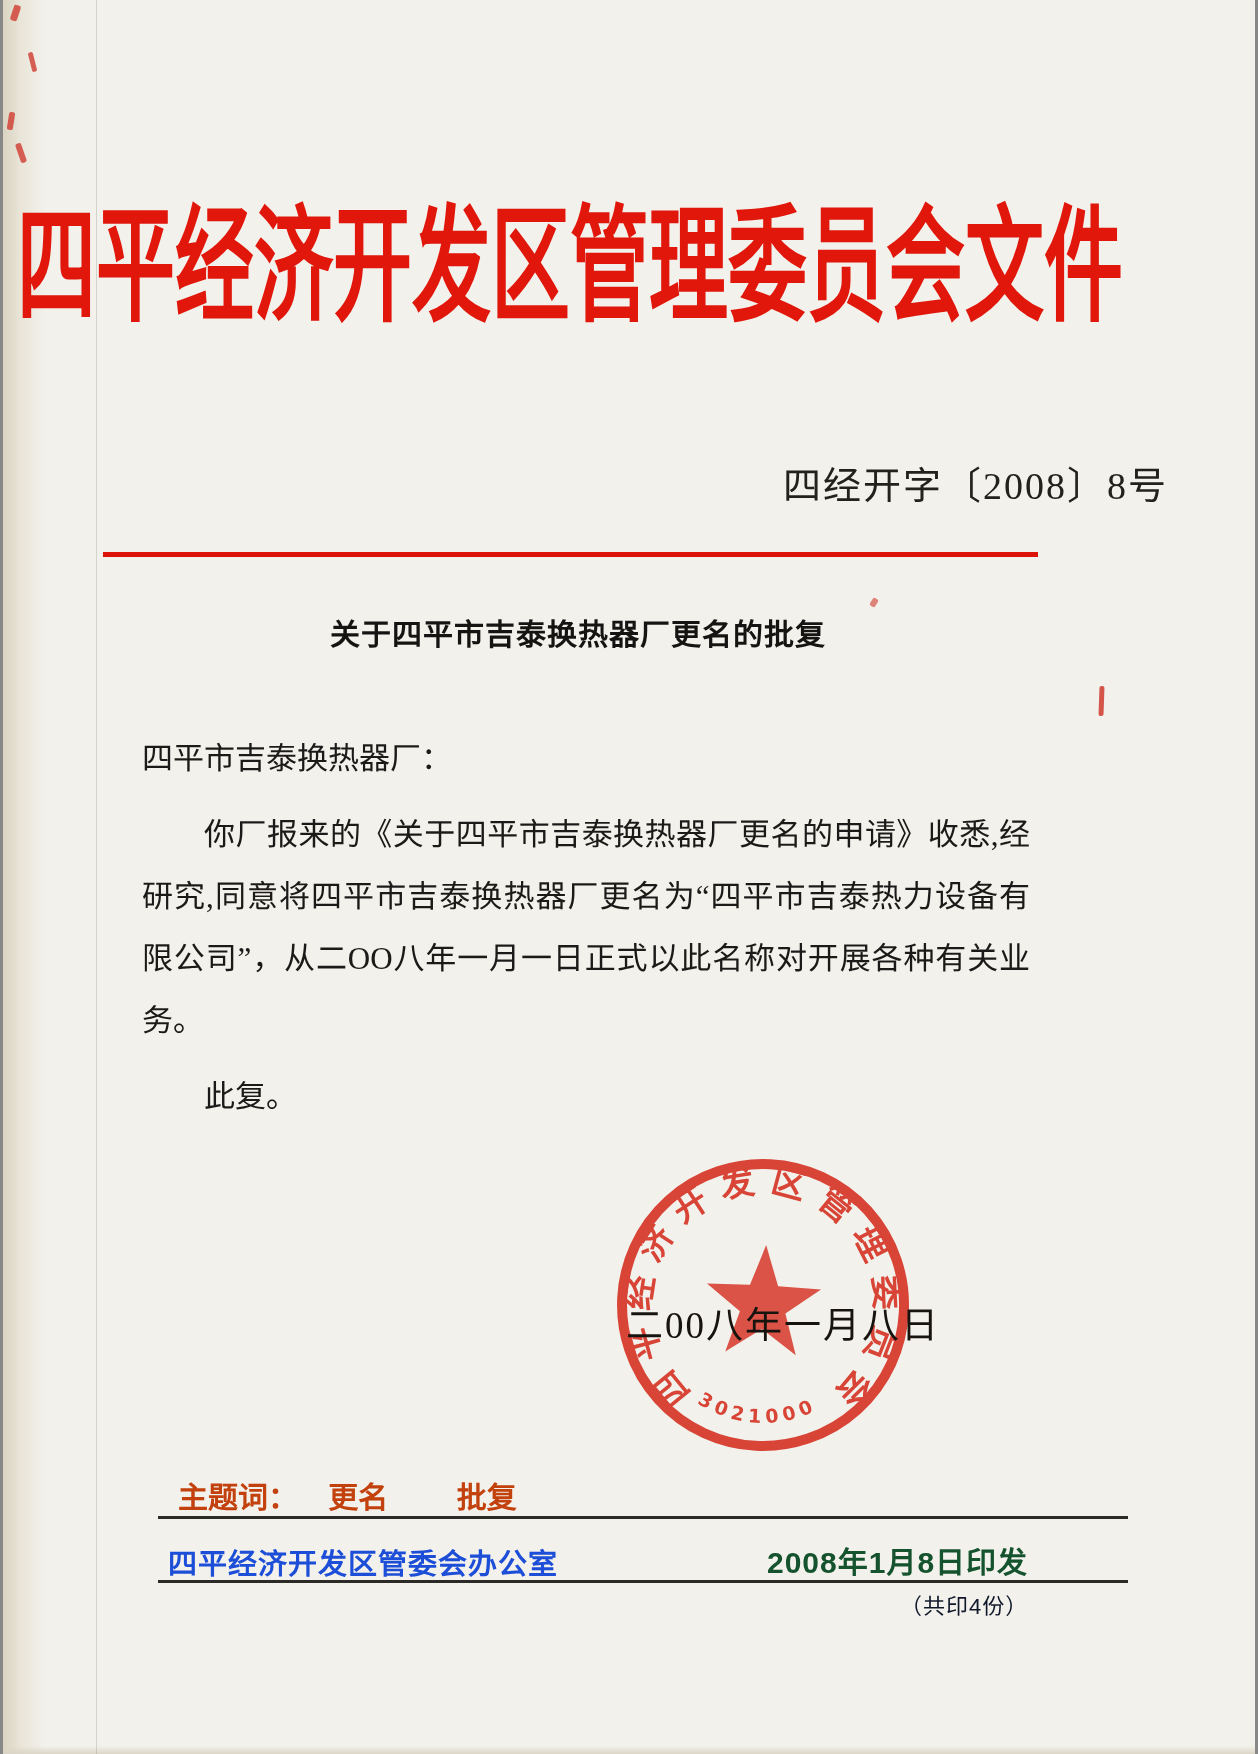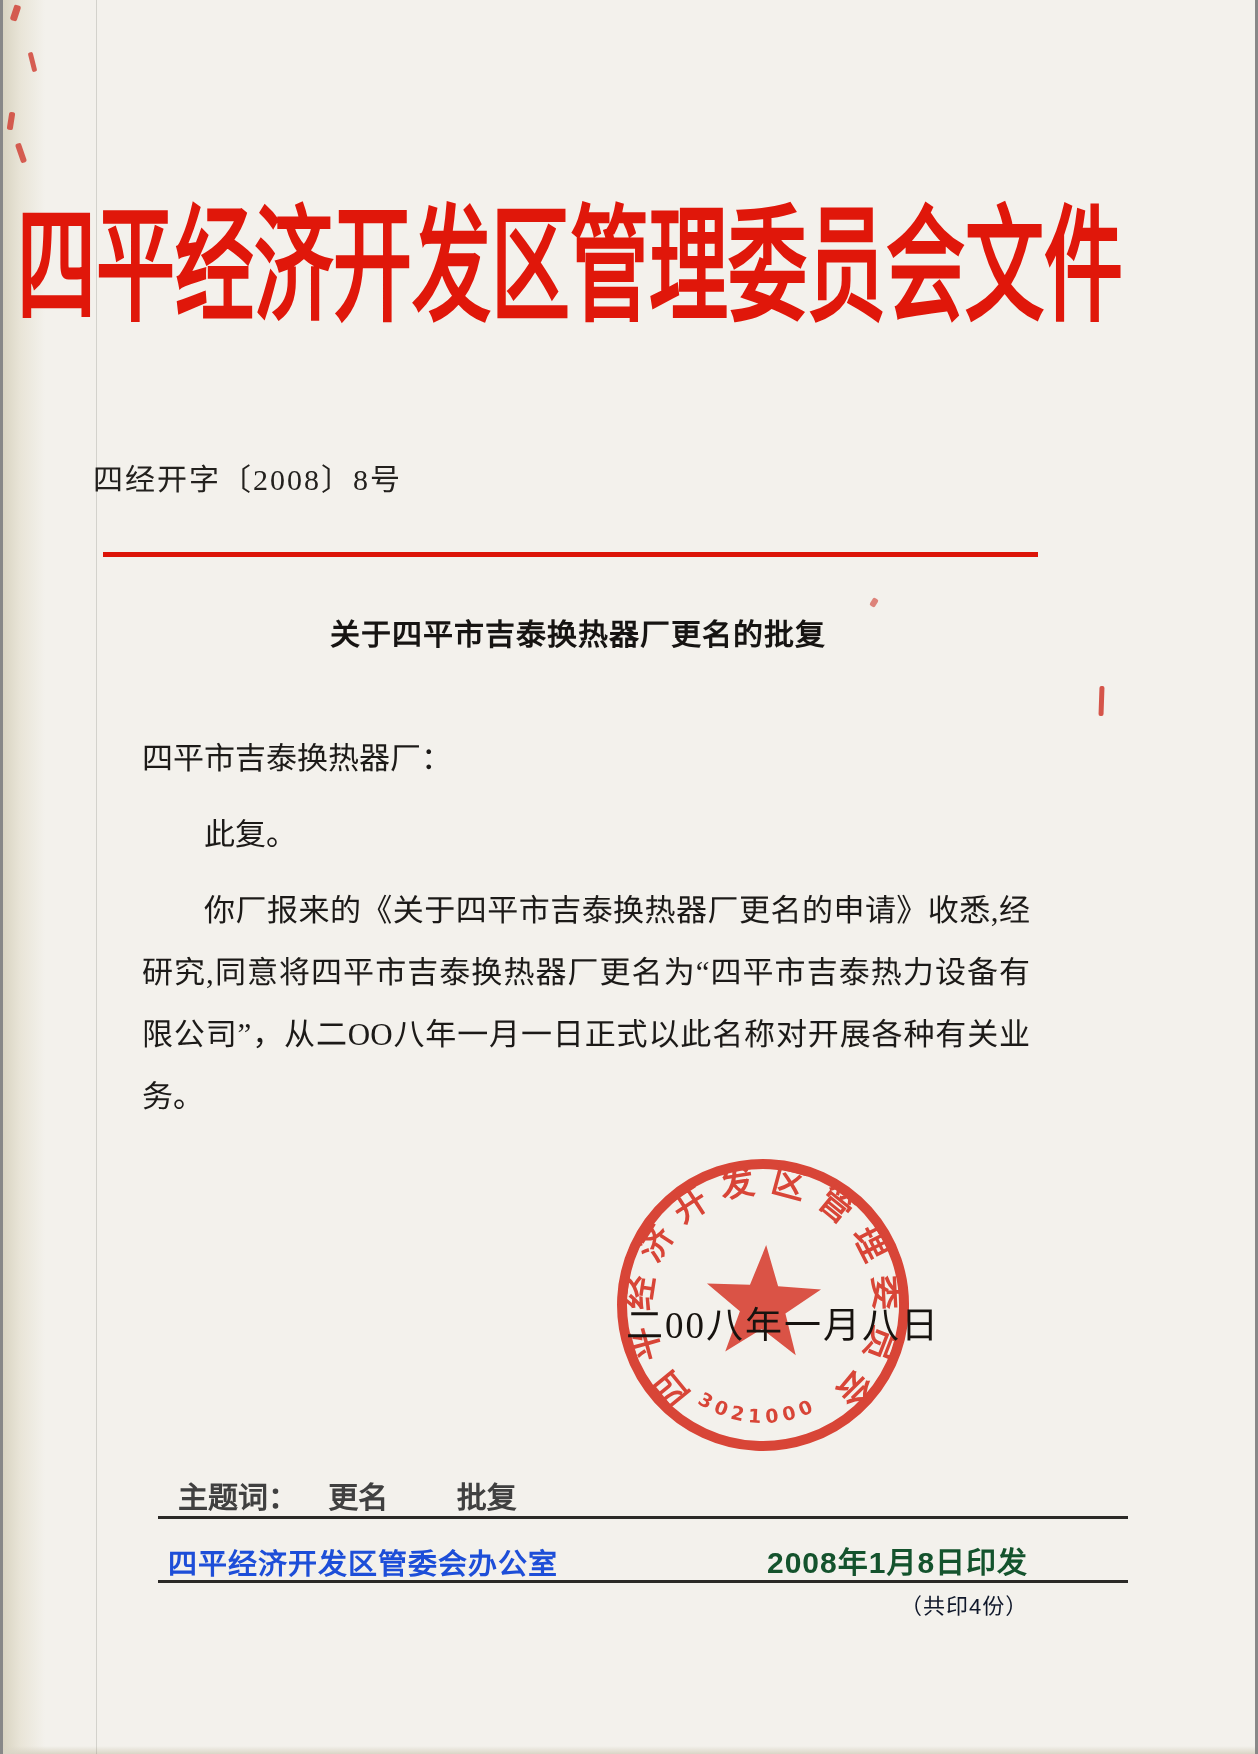--- a/index.html
+++ b/index.html
@@ -44,21 +44,21 @@
   
   .org-title{
     position:absolute;left:88px;top:172px;width:958px;height:165px;
     display:flex;align-items:center;justify-content:center;
     font-size:79px;font-weight:bold;color:var(--header-red);
     letter-spacing:0px;white-space:nowrap;
     transform:scaleY(1.6);transform-origin:center center;
   }
   .doc-number{
     position:absolute;left:90px;top:455px;width:1075px;
-    text-align:left;font-size:30px;color:#23211e;letter-spacing:2px;
+    text-align:right;font-size:38px;color:#23211e;letter-spacing:2px;
   }
   .red-rule{
     position:absolute;left:100px;top:552px;width:935px;height:5px;
     background:var(--rule-red);
   }
   .doc-title{
     position:absolute;left:90px;top:610px;width:970px;margin:0;
     text-align:center;
     font-family:"Liberation Sans","DejaVu Sans",sans-serif;
     font-size:30px;font-weight:bold;color:#161412;letter-spacing:1px;
@@ -89,21 +89,21 @@
   .seal .ring-serial{
     fill:var(--seal-red);font-size:19px;font-weight:bold;letter-spacing:5px;
     font-family:"DejaVu Sans","Liberation Sans",sans-serif;
   }
 
   
   .footer-sans{font-family:"Liberation Sans","DejaVu Sans",sans-serif;}
   .topic-row{
     position:absolute;left:175px;top:1473px;
     font-family:"Liberation Sans","DejaVu Sans",sans-serif;
-    font-size:30px;font-weight:bold;color:#404040;white-space:nowrap;
+    font-size:30px;font-weight:bold;color:#c2410c;white-space:nowrap;
   }
   .topic-row .kw1{margin-left:22px;}
   .topic-row .kw2{margin-left:60px;}
   .hr{position:absolute;left:155px;width:970px;height:3px;background:#2b2a27;}
   .hr1{top:1516px;}
   .hr2{top:1580px;}
   .office{
     position:absolute;left:165px;top:1540px;
     font-size:29px;font-weight:600;color:#1d4ed8;letter-spacing:1px;
   }
@@ -131,22 +131,22 @@
   <div class="red-mark m5"></div>
   <div class="red-mark m6"></div>
 
   <div class="org-title">四平经济开发区管理委员会文件</div>
   <div class="doc-number">四经开字〔2008〕8号</div>
   <div class="red-rule"></div>
 
   <h1 class="doc-title">关于四平市吉泰换热器厂更名的批复</h1>
   <div class="body-block">
     <p class="salutation">四平市吉泰换热器厂：</p>
+    <p class="para-indent">你厂报来的《关于四平市吉泰换热器厂更名的申请》收悉,经研究,同意将四平市吉泰换热器厂更名为“四平市吉泰热力设备有限公司”，从二OO八年一月一日正式以此名称对开展各种有关业务。</p>
     <p class="para-indent">此复。</p>
-    <p class="para-indent">你厂报来的《关于四平市吉泰换热器厂更名的申请》收悉,经研究,同意将四平市吉泰换热器厂更名为“四平市吉泰热力设备有限公司”，从二OO八年一月一日正式以此名称对开展各种有关业务。</p>
   </div>
 
   <svg class="seal" viewBox="0 0 315 315" xmlns="http://www.w3.org/2000/svg">
     <circle cx="157" cy="157" r="141"></circle>
     <polygon class="star" points="157,97 171.1,137.6 214.1,138.5 179.8,164.4 192.3,205.5 157,181 121.7,205.5 134.2,164.4 99.9,138.5 142.9,137.6"></polygon>
     <defs>
       <path id="sealArcTop" d="M 92.7,248.7 A 112,112 0 1 1 221.3,248.7" fill="none"></path>
       <path id="sealArcBottom" d="M 98,259.2 A 118,118 0 0 0 216,259.2" fill="none"></path>
     </defs>
     <text class="ring-text" text-anchor="middle">

